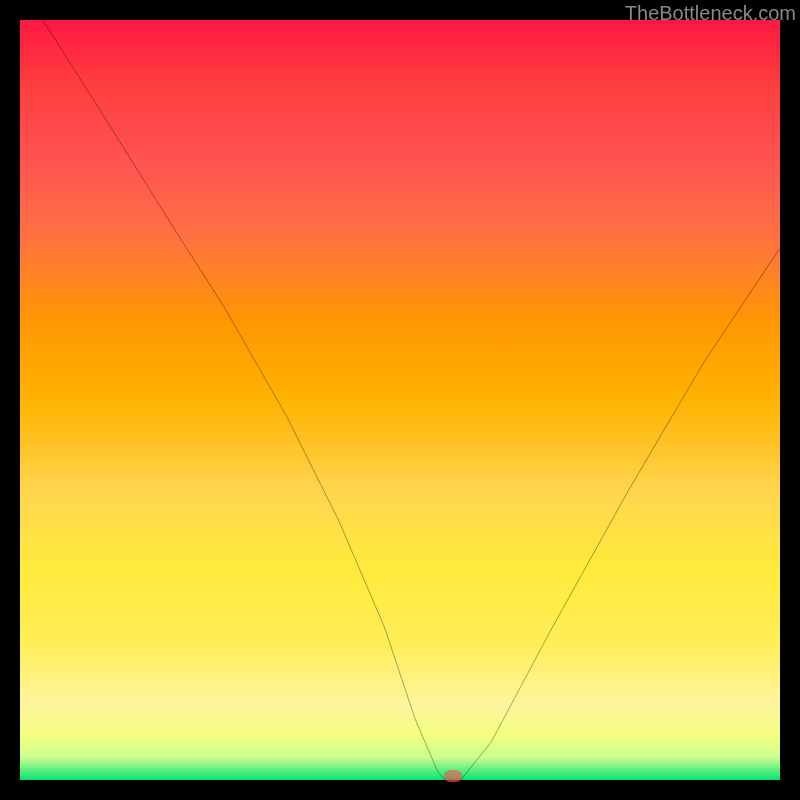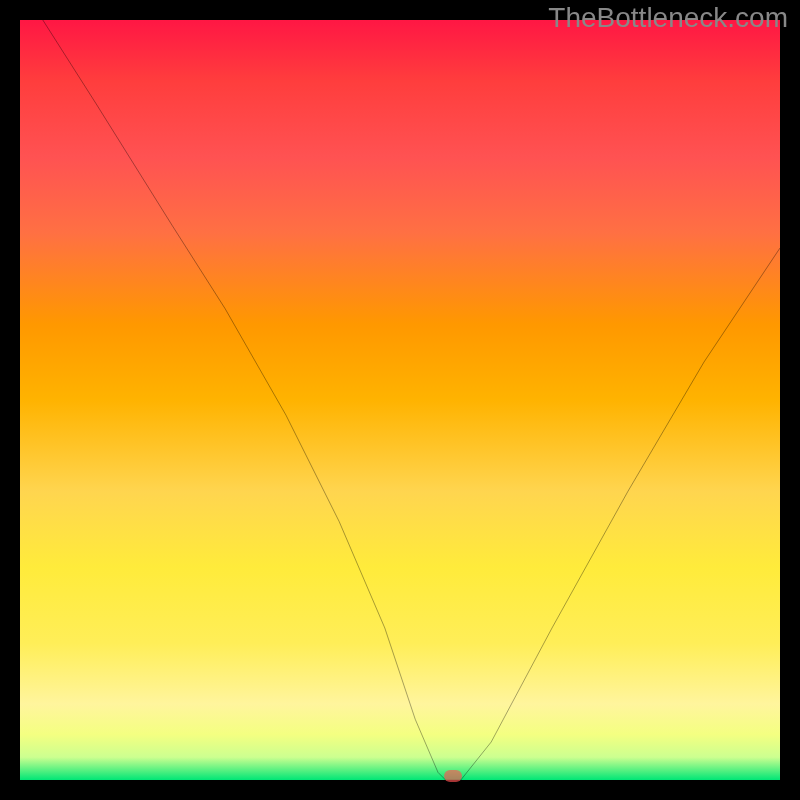--- a/index.html
+++ b/index.html
@@ -29,23 +29,23 @@
       #ffee58 82%,
       #fff59d 90%,
       #f4ff81 94%,
       #ccff90 97%,
       #00e676 100%
     );
   }
   .watermark {
     position: absolute;
     top: 2px;
-    right: 12px;
+    right: 4px;
     color: #888;
-    font-size: 28px;
+    font-size: 20px;
     font-weight: 500;
     z-index: 10;
   }
   svg.curve {
     position: absolute;
     left: 0;
     top: 0;
     width: 100%;
     height: 100%;
   }

